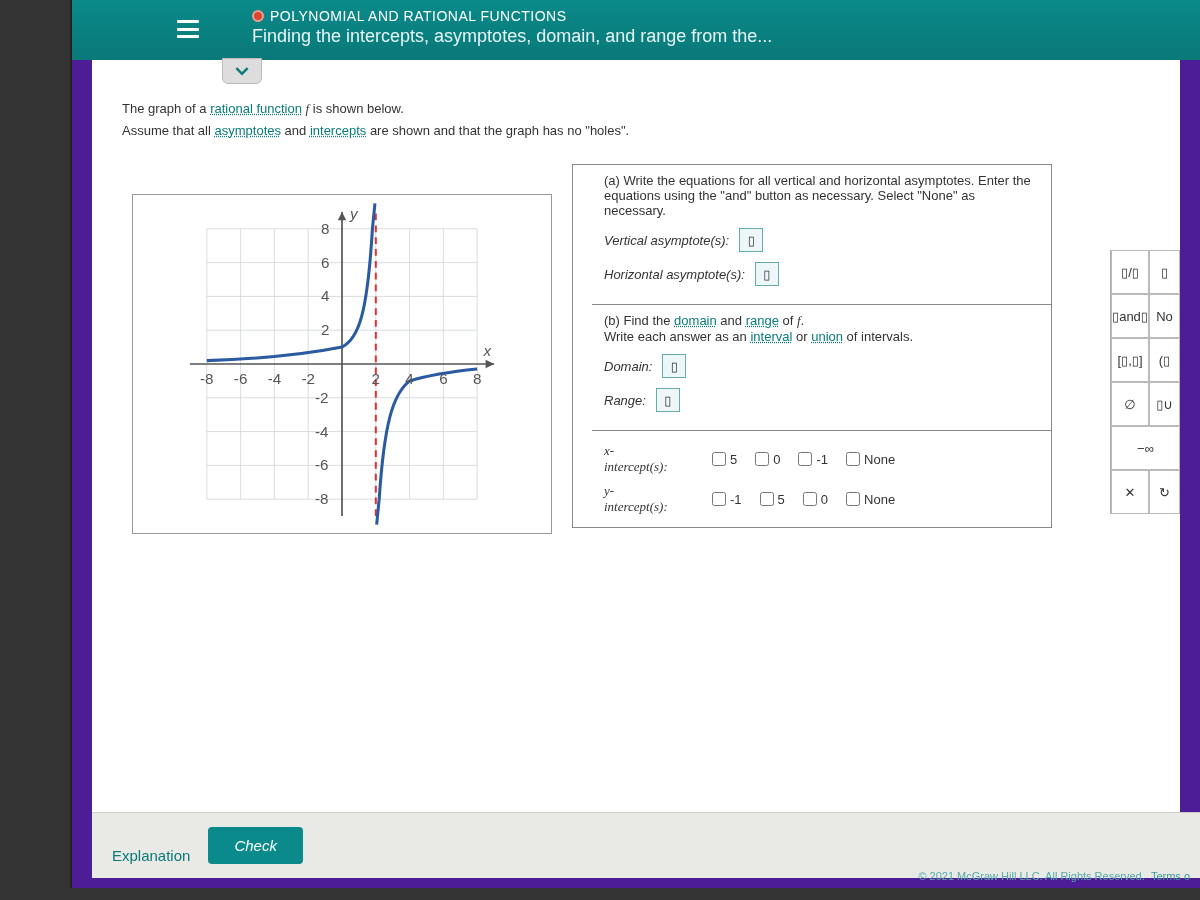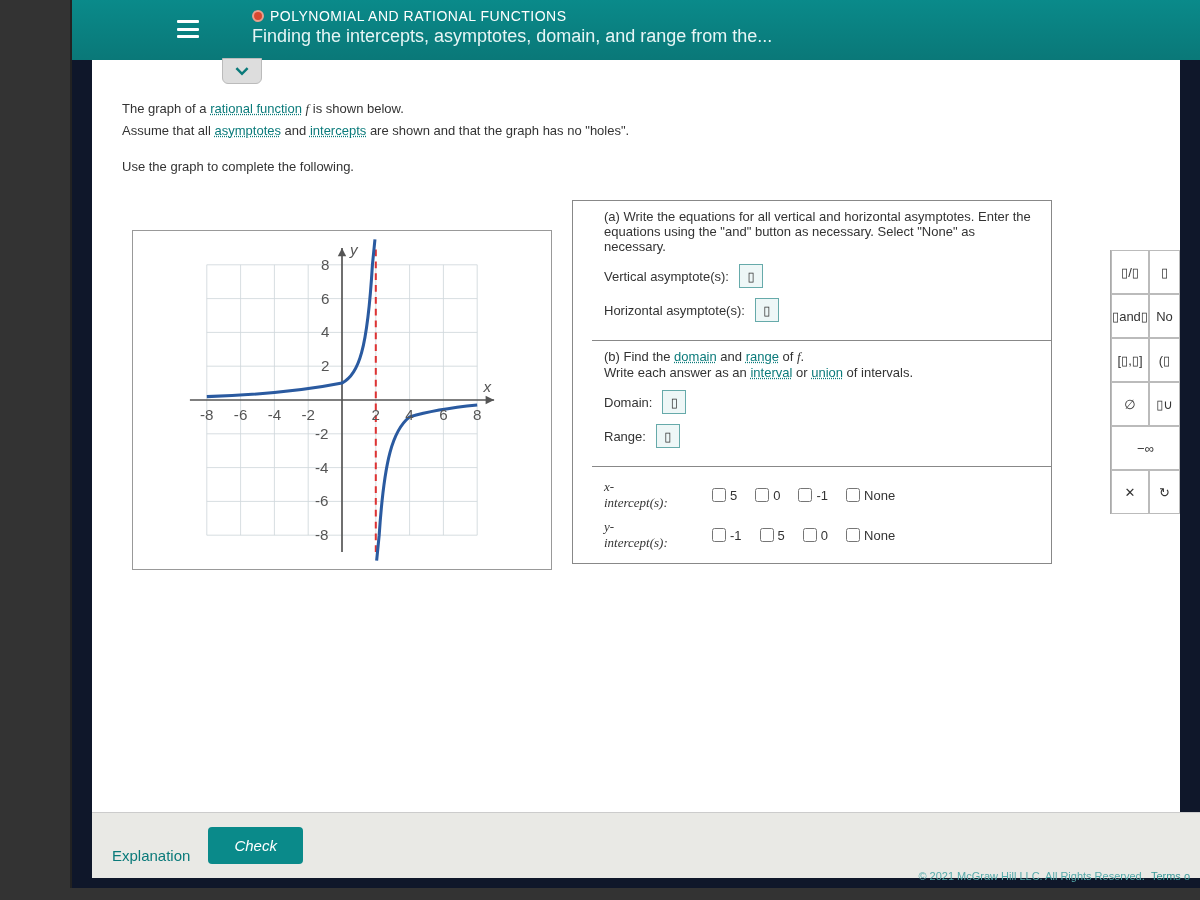--- a/index.html
+++ b/index.html
@@ -9,21 +9,21 @@
     width: 1200px;
     height: 900px;
     overflow: hidden;
     font-size: 14px;
     color: #333;
   }
   .frame {
     position: absolute;
     left: 70px; top: 0;
     width: 1130px; height: 888px;
-    background: #0f172a;
+    background: #4c1d95;
     border-left: 2px solid #222;
   }
   .header {
     background: #0a8a8a;
     background: linear-gradient(#0a8a8a,#0a7878);
     padding: 8px 100px 8px 120px;
     color: #fff;
     display: flex;
     align-items: flex-start;
     min-height: 60px;
@@ -78,21 +78,21 @@
   .answer-box {
     border:1px solid #888;
     width: 480px;
     font-size: 13px;
     background:#fff;
     padding-left:19px;
   }
   .answer-box .sect { border-bottom:1px solid #888; padding:8px 12px; }
   .answer-box .sect:last-child { border-bottom:none; }
   .answer-box .row { display:flex; align-items:center; gap:10px; margin:10px 0;}
-  .answer-box .lbl { flex:0 0 auto; }
+  .answer-box .lbl { flex:0 0 auto;font-style:italic; }
   .math-input {
     width: 24px; height: 24px;
     border:1px solid #6aa; background:#eef7f7;
     display:inline-flex; align-items:center; justify-content:center;
     cursor:text;
   }
   .chk-row { display:flex; align-items:center; gap:18px; padding:4px 0; font-size:13px;}
   .chk-row .lbl2 { width:90px; font-style:italic; font-family:'Times New Roman',serif;}
   .chk { display:flex; align-items:center; gap:4px; cursor:pointer;}
   .chk input { width:14px; height:14px; cursor:pointer;}
@@ -158,21 +158,20 @@
         </svg>
     </div>
 
     <div class="prompt">
       <div>
         <span>The graph of a </span><span class="link">rational function</span><span> </span><span class="ital">f</span><span> is shown below.</span>
       </div>
       <div>
         <span>Assume that all </span><span class="link">asymptotes</span><span> and </span><span class="link">intercepts</span><span> are shown and that the graph has no "holes".</span>
       </div>
-      <div style="margin-top:14px;">Use the graph to complete the following.</div>
     </div>
 
     <div class="work-area">
 
       <div class="graph-box">
         <svg viewBox="-10 -10 20 20" preserveAspectRatio="xMidYMid meet">
           <g transform="scale(1,-1)">
 
           <g stroke="#cfd8dc" stroke-width="0.05">
             <line x1="-8" y1="-8" x2="-8" y2="8"></line>

